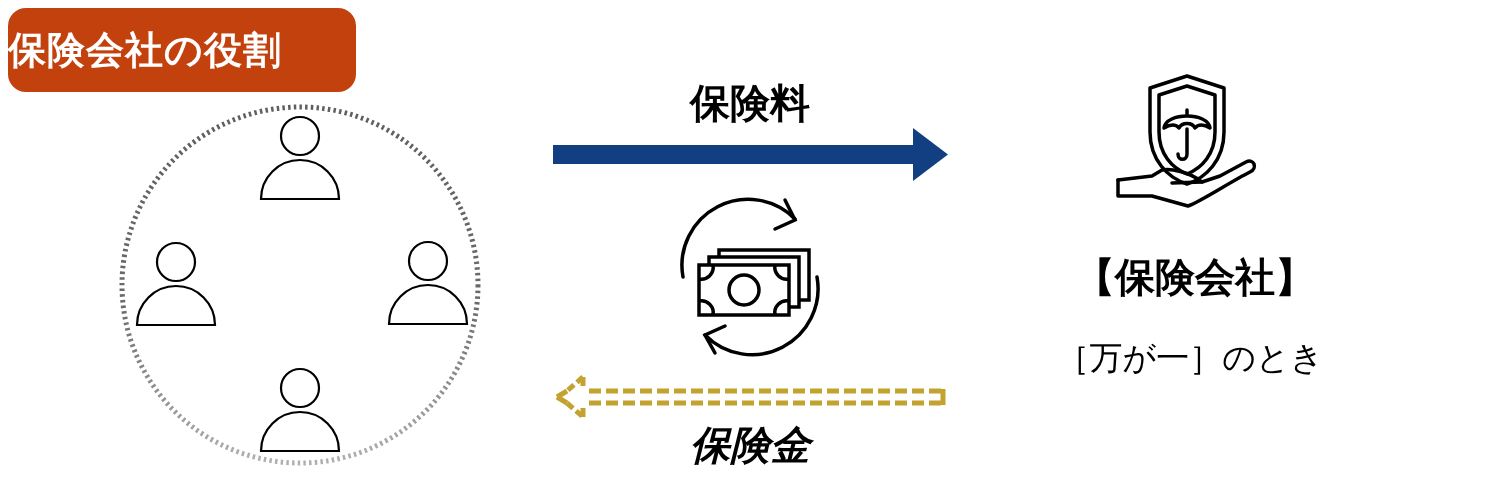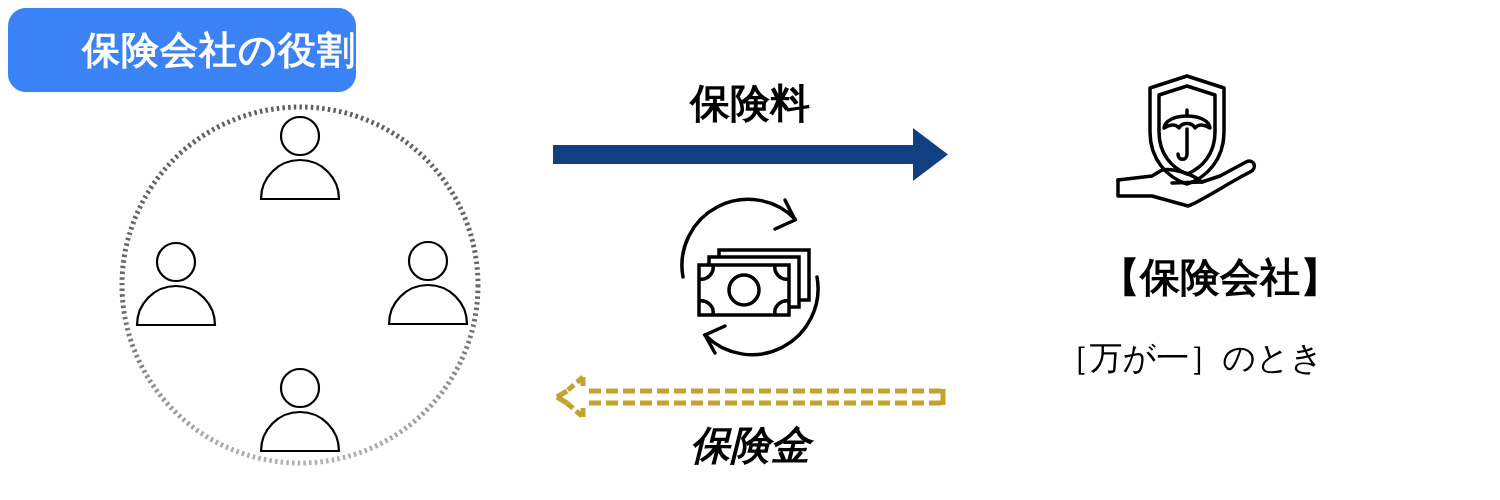--- a/index.html
+++ b/index.html
@@ -1,25 +1,25 @@
 <!DOCTYPE html>
 <html><head>
 <meta charset="utf-8">
 <style>
   html, body { margin:0; padding:0; background:#ffffff; }
   body { width:1500px; height:500px; position:relative; overflow:hidden;
          font-family:"DejaVu Sans", "Liberation Sans", sans-serif; color:#000; }
   .abs { position:absolute; }
   .title-badge { left:8px; top:8px; width:348px; height:84px; border-radius:18px;
-         background:#3b82f6; color:#fff; font-weight:bold; font-size:38px;
-         display:flex; align-items:center; justify-content:flex-end; letter-spacing:1px; }
+         background:#c2410c; color:#fff; font-weight:bold; font-size:38px;
+         display:flex; align-items:center; justify-content:flex-start; letter-spacing:1px; }
   .label-big { font-weight:bold; font-size:40px; text-align:center; }
   .premium-label { left:640px; top:76px; width:220px; }
   .payout-label { left:640px; top:418px; width:220px;font-style:italic; }
-  .company-label { left:1050px; top:250px; width:290px;text-align:right; }
+  .company-label { left:1050px; top:250px; width:290px; }
   .desc { left:1000px; top:336px; width:380px; text-align:center; font-size:33px; line-height:44px; }
   .desc div { white-space:nowrap; }
   svg { position:absolute; overflow:visible; }
 </style>
 </head>
 <body>
 
 <div class="abs title-badge">
   <span>保険会社の役割</span>
 </div>

